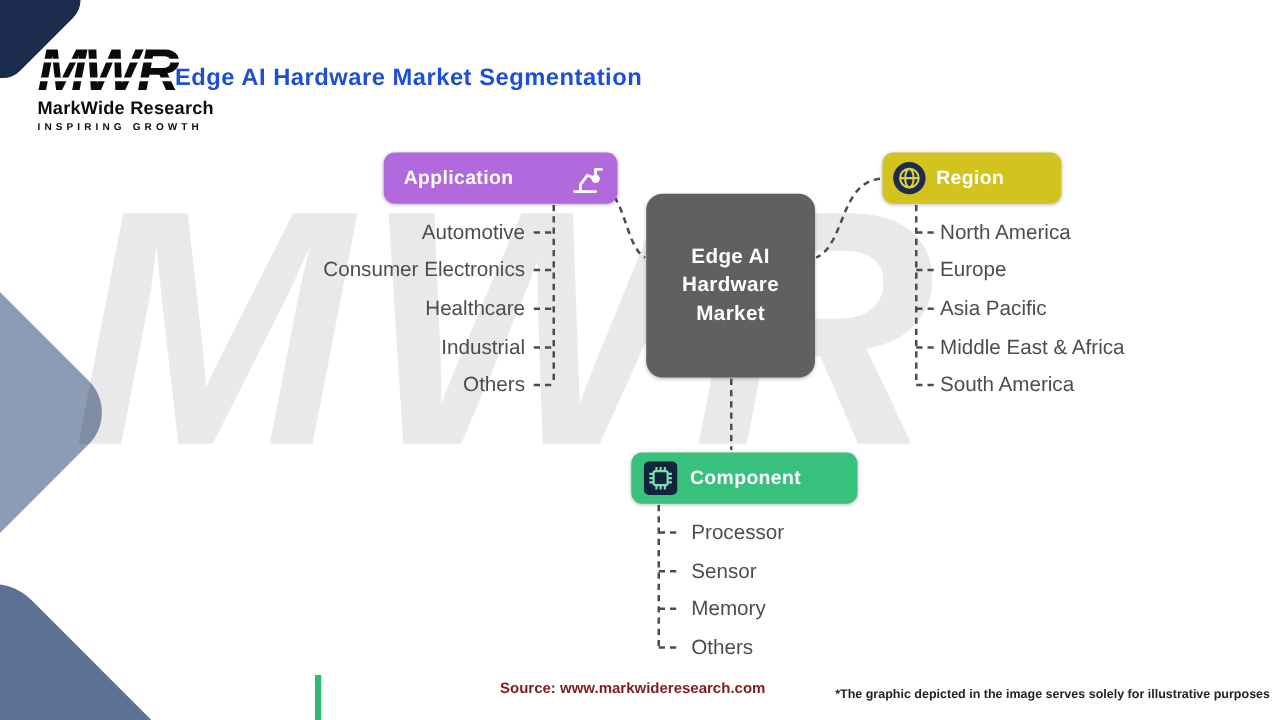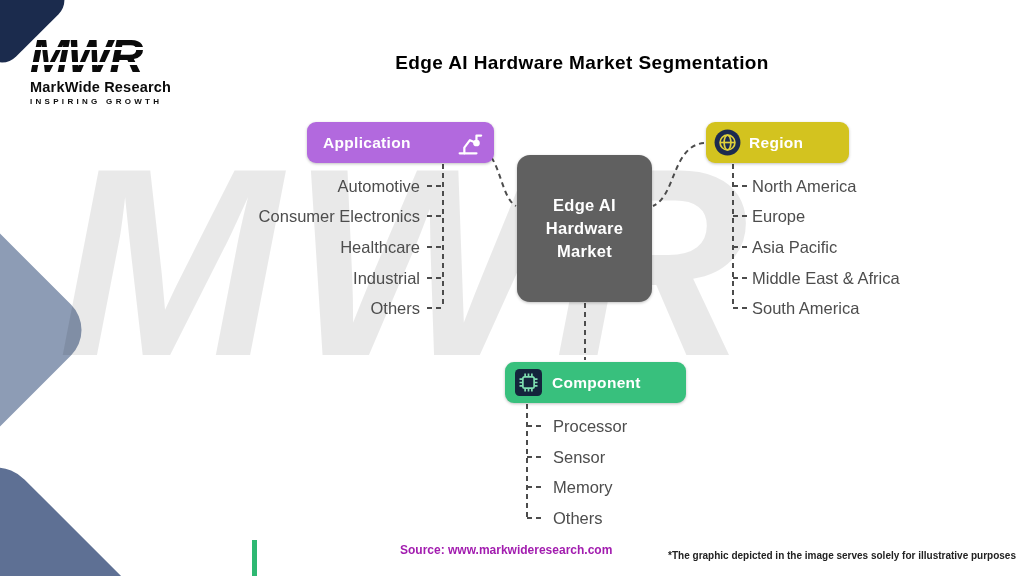--- a/index.html
+++ b/index.html
@@ -25,21 +25,21 @@
   
   .logo{position:absolute;z-index:3;left:30px;top:34px;width:170px;}
   .logo .monogram{position:relative;font-size:47px;line-height:.95;font-weight:bold;
     font-style:italic;letter-spacing:-2px;color:#0b0b0b;}
   .logo .cut{position:absolute;left:2px;right:18px;height:3px;background:#fff;}
   .logo .cut.c1{top:13px;} .logo .cut.c2{top:28px;}
   .logo .brand{font-size:14.5px;font-weight:bold;color:#0b0b0b;margin-top:0;letter-spacing:.2px;}
   .logo .tagline{font-size:8px;font-weight:bold;color:#0b0b0b;letter-spacing:3.3px;margin-top:2px;}
   
   .title{position:absolute;z-index:3;left:0;right:0;top:52px;padding-left:140px;
-    text-align:center;font-size:19px;font-weight:600;color:#000000;letter-spacing:.4px;}
+    font-size:19px;font-weight:600;color:#1d4ed8;letter-spacing:.4px;}
   
   .connectors{position:absolute;z-index:2;left:0;top:0;}
   .dash{fill:none;stroke:#4c4c4c;stroke-width:2;stroke-dasharray:5 4;}
   
   .node{position:absolute;z-index:3;display:flex;align-items:center;border-radius:9px;
     box-shadow:0 1px 3px rgba(0,0,0,.25);}
   .node .nlabel{color:#fff;font-weight:bold;font-size:15.5px;letter-spacing:.3px;}
   .node-application{left:307px;top:122px;width:161px;height:41px;background:#b269de;
     padding:0 10px 0 16px;justify-content:space-between;}
   .node-region{left:706px;top:122px;width:124px;height:41px;background:#d3c31f;padding:0 11px 0 8px;}
@@ -48,21 +48,21 @@
   .node-component .nlabel{margin-left:10px;}
   .node-center{left:517px;top:155px;width:135px;height:147px;background:#606060;border-radius:13px;
     justify-content:center;}
   .node-center .nlabel{font-size:16.5px;text-align:center;white-space:pre-line;line-height:1.4;}
   .nicon{flex:0 0 auto;display:block;}
   
   .item{position:absolute;z-index:3;font-size:16.5px;color:#4d4d4d;font-weight:500;
     line-height:22px;white-space:nowrap;}
   .item.right{text-align:right;}
   
-  .source{position:absolute;z-index:3;left:400px;top:543px;font-size:12px;font-weight:bold;color:#a21caf;}
+  .source{position:absolute;z-index:3;left:400px;top:543px;font-size:12px;font-weight:bold;color:#7f1d1d;}
   .disclaimer{position:absolute;z-index:3;right:8px;top:550px;font-size:10px;font-weight:600;color:#222;}
 </style>
 </head>
 <body>
 
 <div class="stage">
 
   <div class="shape corner-dark"></div>
   <div class="shape diamond-mid"></div>
   <div class="shape diamond-bottom"></div>

